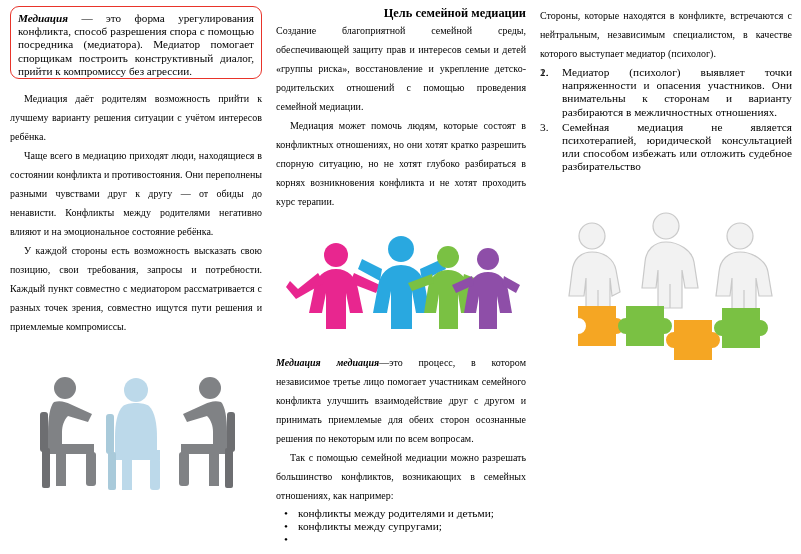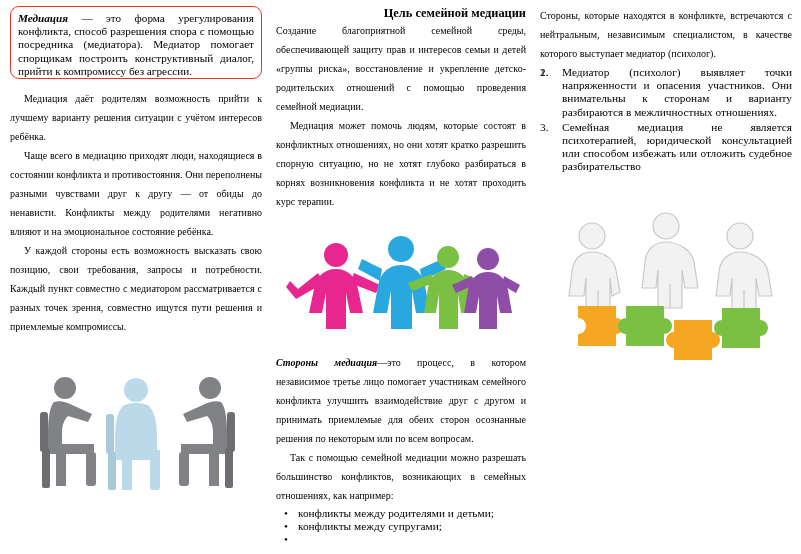--- a/index.html
+++ b/index.html
@@ -229,21 +229,21 @@
           <circle cx="212" cy="26" r="11"></circle>
           <path d="M212 39 C201 39 194 46 192 57 L188 80 L200 80 L203 63 L203 96 L212 96 L212 74 L212 96 L221 96 L221 63 L224 80 L236 80 L232 57 C230 46 223 39 212 39 Z"></path>
           <path d="M196 43 L176 52 L180 60 L198 52 Z"></path>
           <path d="M228 43 L244 52 L240 60 L226 52 Z"></path>
         </g>
       </svg>
     </div>
 
     <div class="spacer-20"></div>
 
-    <p class="noindent"><span class="lead-italic">Стороны медиация</span><span>—это процесс, в котором независимое третье лицо помогает участникам семейного конфликта улучшить взаимодействие друг с другом и принимать приемлемые для обеих сторон осознанные решения по некоторым или по всем вопросам.</span></p>
+    <p class="noindent"><span class="lead-italic">Медиация медиация</span><span>—это процесс, в котором независимое третье лицо помогает участникам семейного конфликта улучшить взаимодействие друг с другом и принимать приемлемые для обеих сторон осознанные решения по некоторым или по всем вопросам.</span></p>
 
     <p>Так с помощью семейной медиации можно разрешать большинство конфликтов, возникающих в семейных отношениях, как например:</p>
 
     <ul class="bullets">
       <li><span class="dot">•</span><span>конфликты между родителями и детьми;</span></li>
       <li><span class="dot">•</span><span>конфликты между супругами;</span></li>
       <li><span class="dot">•</span></li>
     </ul>
 
   </div>

